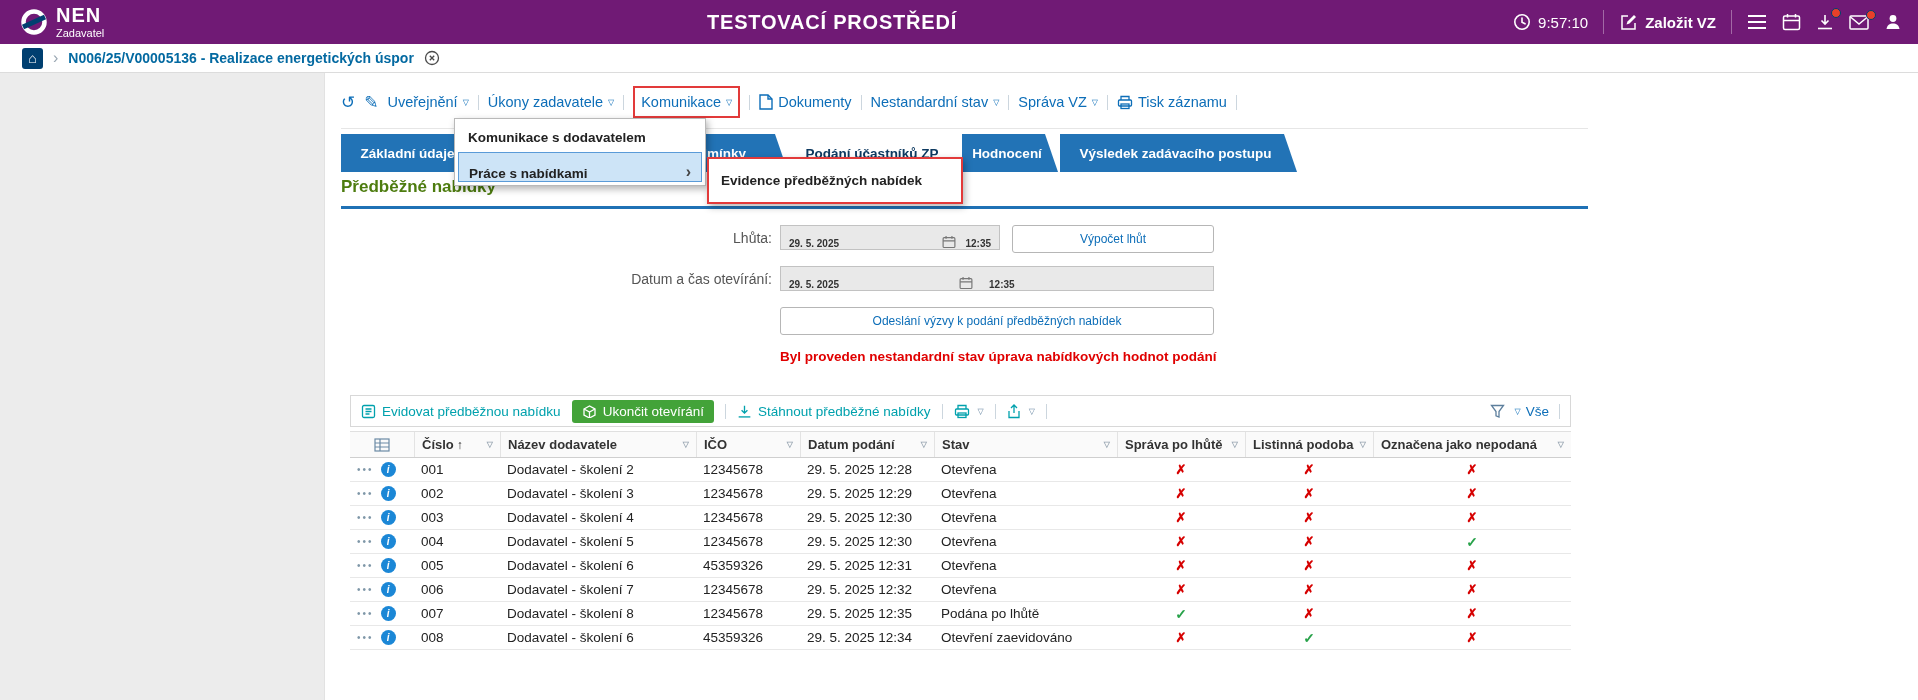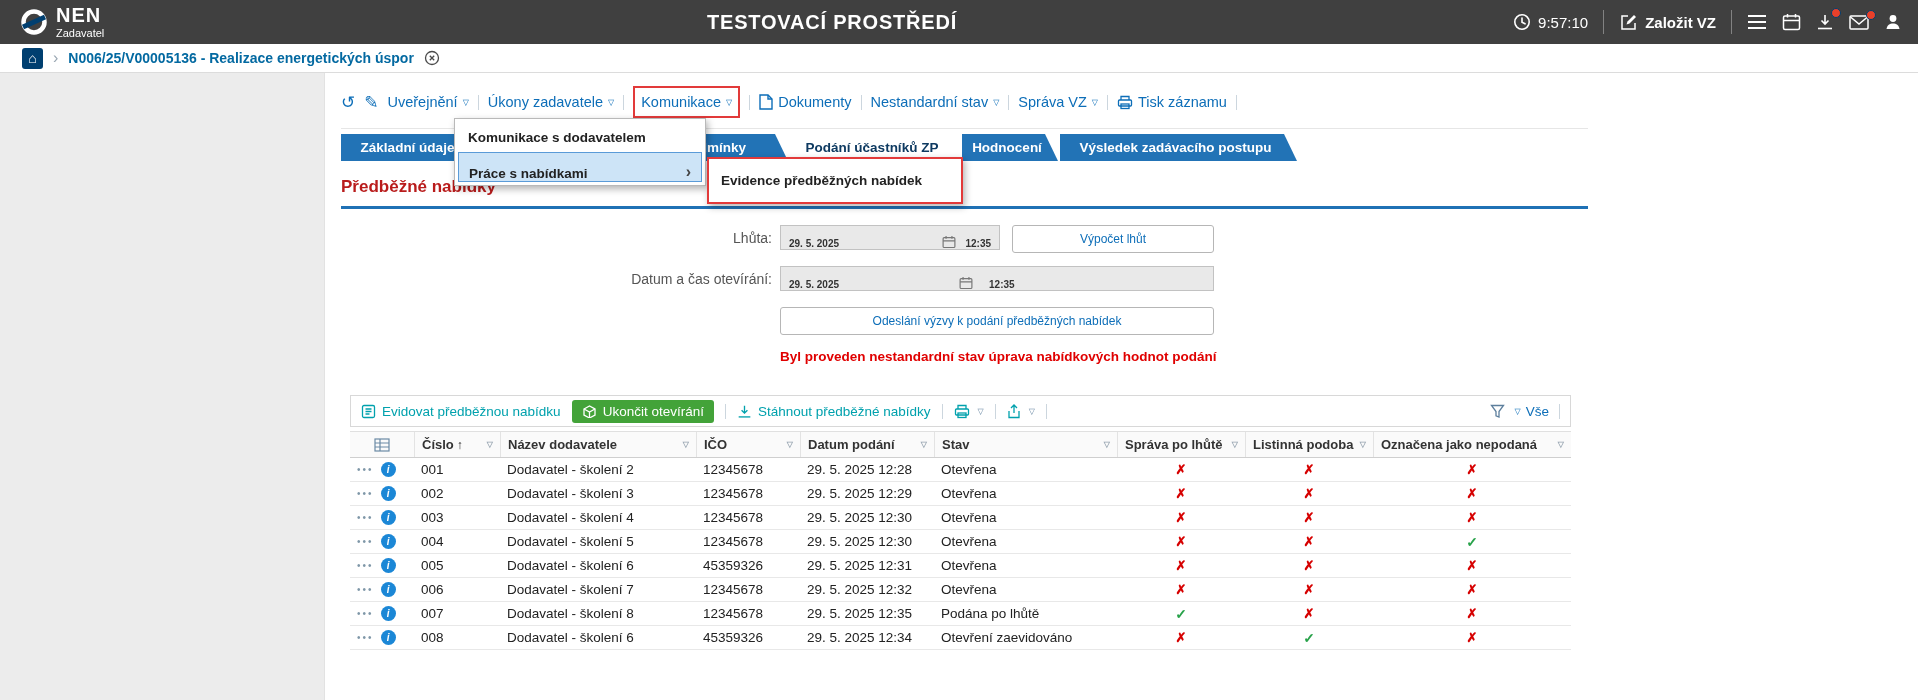--- a/index.html
+++ b/index.html
@@ -1,21 +1,21 @@
 <!DOCTYPE html>
 <html><head>
 <meta charset="utf-8">
 <style>
   * { margin:0; padding:0; box-sizing:border-box; }
   html,body { width:1918px; height:700px; }
   body { font-family:"Liberation Sans", sans-serif; background:#fff; position:relative; overflow:hidden; color:#222; }
   svg { display:block; }
 
   
-  .top-header { position:absolute; left:0; top:0; width:1918px; height:44px; background:#404040; display:flex; align-items:center; color:#fff; z-index:50; }
+  .top-header { position:absolute; left:0; top:0; width:1918px; height:44px; background:#701a75; display:flex; align-items:center; color:#fff; z-index:50; }
   .logo-wrap { display:flex; align-items:center; gap:8px; margin-left:20px; }
   .logo-text-main { font-size:20px; font-weight:bold; letter-spacing:1px; line-height:1; }
   .logo-text-sub { font-size:11px; margin-top:2px; }
   .env-title { position:absolute; left:707px; top:11px; font-size:20px; font-weight:bold; letter-spacing:0.8px; }
   .hdr-right { position:absolute; right:16px; top:0; height:44px; display:flex; align-items:center; gap:15px; }
   .hdr-item { display:flex; align-items:center; gap:7px; position:relative; cursor:pointer; }
   .hdr-time { font-size:15px; }
   .hdr-create { font-size:15px; font-weight:bold; }
   .hdr-div { width:1px; height:24px; background:rgba(255,255,255,0.35); }
   .icon-btn { position:relative; display:flex; align-items:center; cursor:pointer; }
@@ -35,25 +35,25 @@
   
   .rtb { position:absolute; left:16px; top:13px; width:1247px; display:flex; align-items:center; gap:9px; padding-bottom:10px; border-bottom:1px solid #e6e6e6; }
   .rtb-glyph { color:#0d6eb8; font-size:17px; line-height:1; cursor:pointer; }
   .rtb-link { display:inline-flex; align-items:center; gap:5px; color:#0d6eb8; font-size:14.5px; cursor:pointer; white-space:nowrap; text-decoration:none; }
   .caret { font-size:8px; color:#0d6eb8; }
   .sep { width:1px; height:15px; background:#ccd6de; }
   .red-box { border:2px solid #e23a3a; padding:6px 6px; }
 
   
   .tabs { position:absolute; left:16px; top:61px; display:flex; gap:2px; z-index:1; }
-  .tab { height:27px; background:#2273b6; color:#fff; font-size:13.5px; font-weight:bold; display:inline-flex; align-items:center; justify-content:center; clip-path:polygon(0 0, calc(100% - 13px) 0, 100% 100%, 0 100%); white-space:nowrap; overflow:hidden; padding:0 16px 0 10px; cursor:pointer; }
+  .tab { height:38px; background:#2273b6; color:#fff; font-size:13.5px; font-weight:bold; display:inline-flex; align-items:center; justify-content:center; clip-path:polygon(0 0, calc(100% - 13px) 0, 100% 100%, 0 100%); white-space:nowrap; overflow:hidden; padding:0 16px 0 10px; cursor:pointer; }
   .t1{ width:139px; } .t2{ width:306px; justify-content:flex-end; padding-right:42px; } .t3{ width:170px; } .t4{ width:96px; } .t5{ width:237px; }
   .tab.active { background:#fff; color:#0e3a61; }
 
-  .section-title { position:absolute; left:16px; top:104px; font-size:17px; font-weight:bold; color:#b91c1c; white-space:nowrap; }
+  .section-title { position:absolute; left:16px; top:104px; font-size:17px; font-weight:bold; color:#4d7c0f; white-space:nowrap; }
   .hr-blue { position:absolute; left:16px; top:133px; width:1247px; height:3px; background:#1f71b5; }
 
   
   .frm-label { position:absolute; width:300px; text-align:right; font-size:14px; color:#555; white-space:nowrap; }
   .dt-input { position:absolute; background:#e9e9e9; border:1px solid #c2c2c2; display:flex; align-items:flex-end; padding:0 8px; font-size:10px; font-weight:bold; color:#333; height:25px; cursor:pointer; }
   .btn { position:absolute; background:#fff; border:1px solid #b6b6b6; border-radius:3px; color:#0d6eb8; font-size:12px; display:flex; align-items:center; justify-content:center; height:28px; font-family:inherit; cursor:pointer; white-space:nowrap; }
   .warning { position:absolute; color:#e00000; font-weight:bold; font-size:13.5px; white-space:nowrap; }
 
   
   .offers { position:absolute; left:25px; top:312px; width:1221px; }

